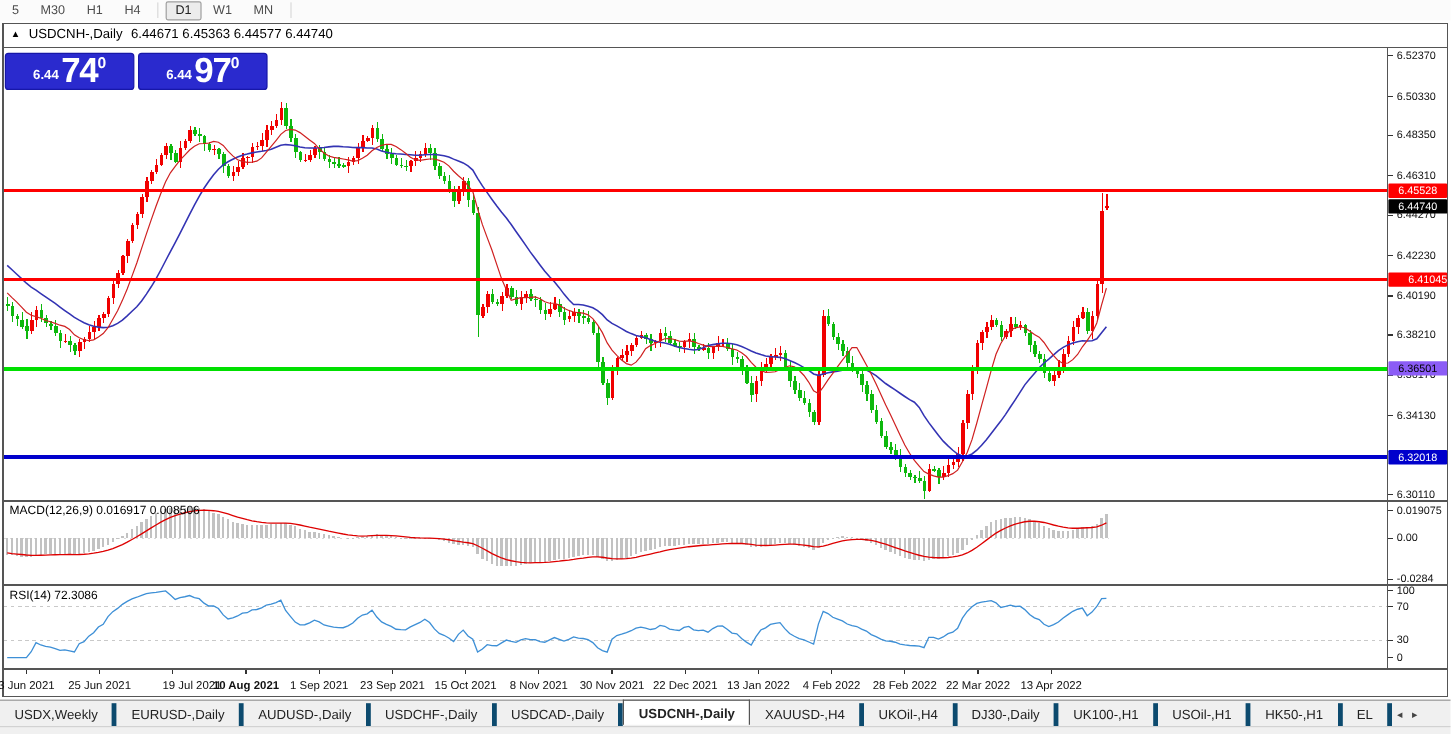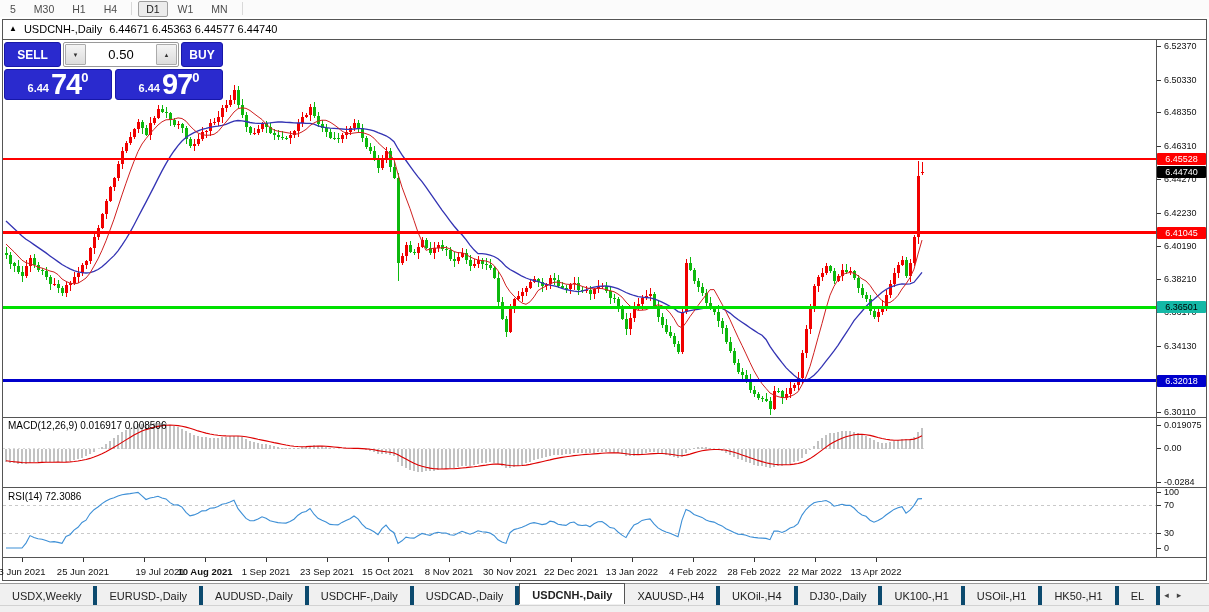--- a/index.html
+++ b/index.html
@@ -808,33 +808,20 @@
       <line x1="876" y1="558" x2="876" y2="562" stroke="#333" stroke-width="1" shape-rendering="crispEdges"></line>
     </svg>
 
   <div id="title-row">
     <span class="tri">▲</span>
     <span>USDCNH-,Daily</span>
     <span>6.44671 6.45363 6.44577 6.44740</span>
   </div>
 
   <div id="trade-panel">
-    <div class="tp-row1">
-      <div class="tp-sell">SELL</div>
-      <div class="tp-vol">
-        <div class="tp-step">
-          <span>▼</span>
-        </div>
-        <input value="0.50" style="">
-        <div class="tp-step">
-          <span>▲</span>
-        </div>
-      </div>
-      <div class="tp-buy">BUY</div>
-    </div>
     <div class="tp-row2">
       <div class="tp-price">
         <span class="tp-base">6.44</span>
           <span class="tp-big">74</span>
           <span class="tp-sup">0</span>
       </div>
       <div class="tp-price">
         <span class="tp-base">6.44</span>
           <span class="tp-big">97</span>
           <span class="tp-sup">0</span>
@@ -852,22 +839,22 @@
       <div class="ptick" style="top: 140.65px;">6.46310</div>
       <div class="ptick" style="top: 174.171px;">6.44270</div>
       <div class="ptick" style="top: 207.693px;">6.42230</div>
       <div class="ptick" style="top: 241.214px;">6.40190</div>
       <div class="ptick" style="top: 273.749px;">6.38210</div>
       <div class="ptick" style="top: 307.271px;">6.36170</div>
       <div class="ptick" style="top: 340.792px;">6.34130</div>
       <div class="ptick" style="top: 406.849px;">6.30110</div>
       <div class="badge" style="top: 153px; background: rgb(255, 0, 0); color: rgb(255, 255, 255);">6.45528</div>
       <div class="badge" style="top: 165.948px; background: rgb(0, 0, 0); color: rgb(255, 255, 255);">6.44740</div>
-      <div class="badge" style="top: 226.665px; background: rgb(255, 0, 0); color: rgb(255, 255, 255);">6.41045</div>
-      <div class="badge" style="top: 301.332px; background: #14b8a6; color: rgb(0, 0, 0);">6.36501</div>
+      <div class="badge" style="top: 226.665px; background: rgb(255, 0, 0); color: rgb(255, 255, 255); text-align: right;">6.41045</div>
+      <div class="badge" style="top: 301.332px; background: #8b5cf6; color: rgb(0, 0, 0);">6.36501</div>
       <div class="badge" style="top: 374.996px; background: rgb(0, 0, 204); color: rgb(255, 255, 255);">6.32018</div>
       <div class="ptick" style="top: 420.015px;">0.019075</div>
       <div class="ptick" style="top: 443px;">0.00</div>
       <div class="ptick" style="top: 477.222px;">-0.0284</div>
       <div class="ptick" style="top: 486.5px;">100</div>
       <div class="ptick" style="top: 500px;">70</div>
       <div class="ptick" style="top: 528px;">30</div>
       <div class="ptick" style="top: 542.5px;">0</div>
     </div>
   <div id="date-axis">

